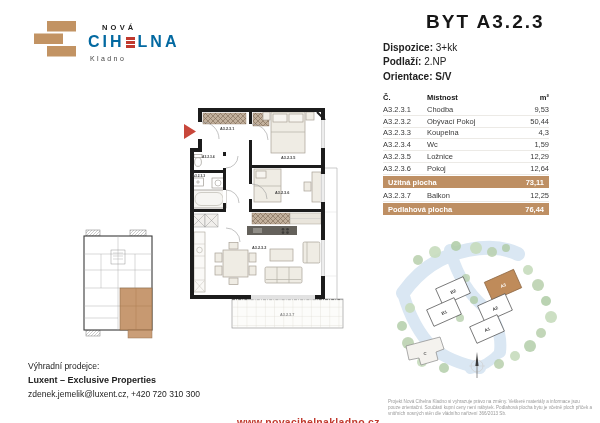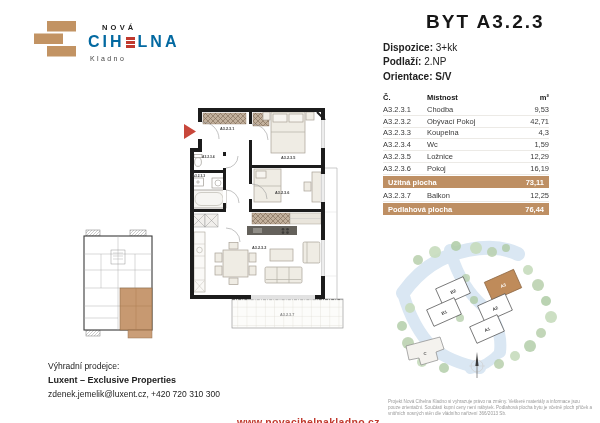--- a/index.html
+++ b/index.html
@@ -73,41 +73,41 @@
       <div class="c3">m²</div>
     </div>
     <div class="trow">
         <div class="c1">A3.2.3.1</div>
         <div class="c2">Chodba</div>
         <div class="c3">9,53</div>
       </div>
     <div class="trow">
         <div class="c1">A3.2.3.2</div>
         <div class="c2">Obývací Pokoj</div>
-        <div class="c3">42,71</div>
+        <div class="c3">50,44</div>
       </div>
     <div class="trow">
         <div class="c1">A3.2.3.3</div>
         <div class="c2">Koupelna</div>
         <div class="c3">4,3</div>
       </div>
     <div class="trow">
         <div class="c1">A3.2.3.4</div>
         <div class="c2">Wc</div>
         <div class="c3">1,59</div>
       </div>
     <div class="trow">
         <div class="c1">A3.2.3.5</div>
         <div class="c2">Ložnice</div>
         <div class="c3">12,29</div>
       </div>
     <div class="trow">
         <div class="c1">A3.2.3.6</div>
         <div class="c2">Pokoj</div>
-        <div class="c3">16,19</div>
+        <div class="c3">12,64</div>
       </div>
     <div class="tbar" style="background:#BE8F63;">
       <span>Užitná plocha</span>
         <span>73,11</span>
     </div>
     <div class="trow">
         <div class="c1">A3.2.3.7</div>
         <div class="c2">Balkon</div>
         <div class="c3">12,25</div>
       </div>
@@ -361,21 +361,21 @@
 
       <g>
         <circle cx="89" cy="128" r="6" fill="none" stroke="#cfcfcf" stroke-width="0.7"></circle>
         <path d="M81,128 H97 M89,121 V136" stroke="#cfcfcf" stroke-width="0.5"></path>
         <polygon points="87.4,128 90.6,128 89,114" fill="#3a3a3a"></polygon>
         <path d="M89,128 V140" stroke="#7a7a7a" stroke-width="0.8"></path>
       </g>
     </svg>
   </div>
 
-  <div class="abs contact" style="left:48px;top:359px;">
+  <div class="abs contact" style="left:28px;top:359px;">
     <div>Výhradní prodejce:</div>
     <div class="bold">Luxent – Exclusive Properties</div>
     <div>zdenek.jemelik@luxent.cz, +420 720 310 300</div>
   </div>
 
   <div class="abs site-url" style="left:237px;top:403px;color:#C0392E;margin-top:13px;">www.novacihelnakladno.cz</div>
   <div class="abs disclaimer" style="left:388px;top:399px;">Projekt Nová Cihelna Kladno si vyhrazuje právo na změny. Veškeré materiály a informace jsou pouze orientační. Součástí kupní ceny není nábytek. Podlahová plocha bytu je včetně ploch příček a vnitřních nosných stěn dle vládního nařízení 366/2013 Sb.</div>
 
 </div>
 

